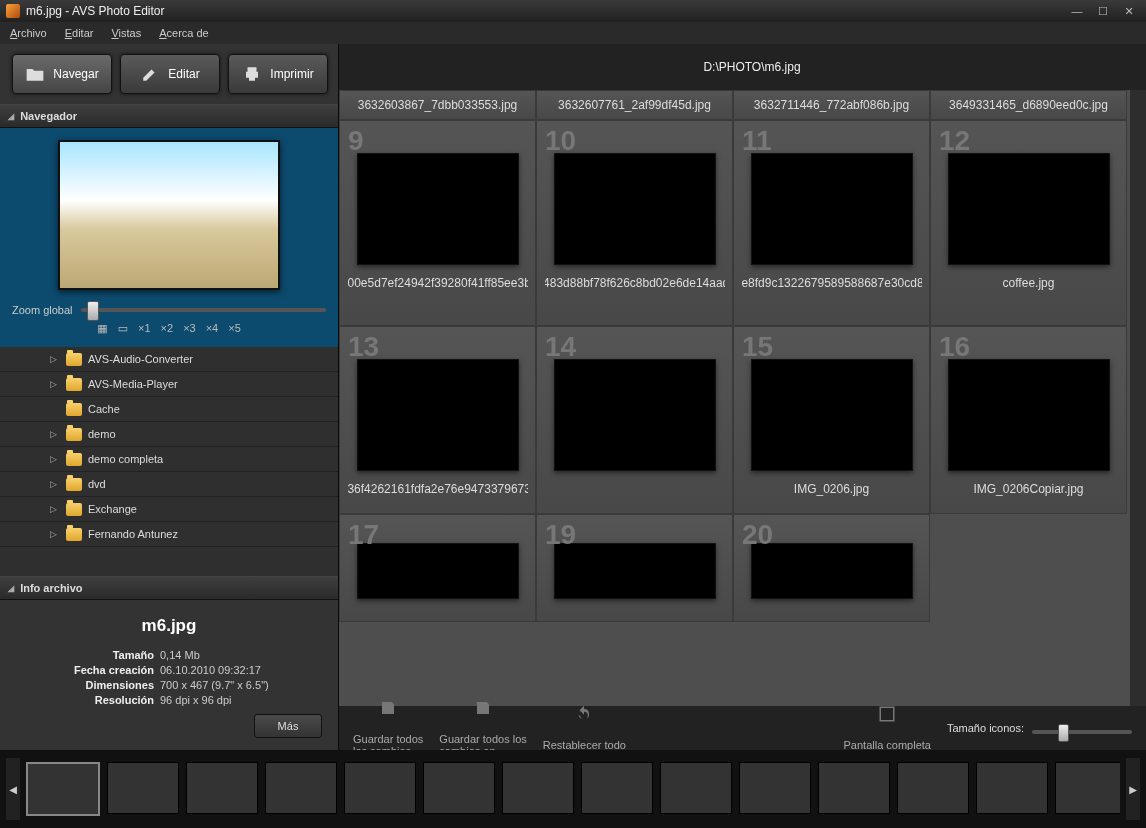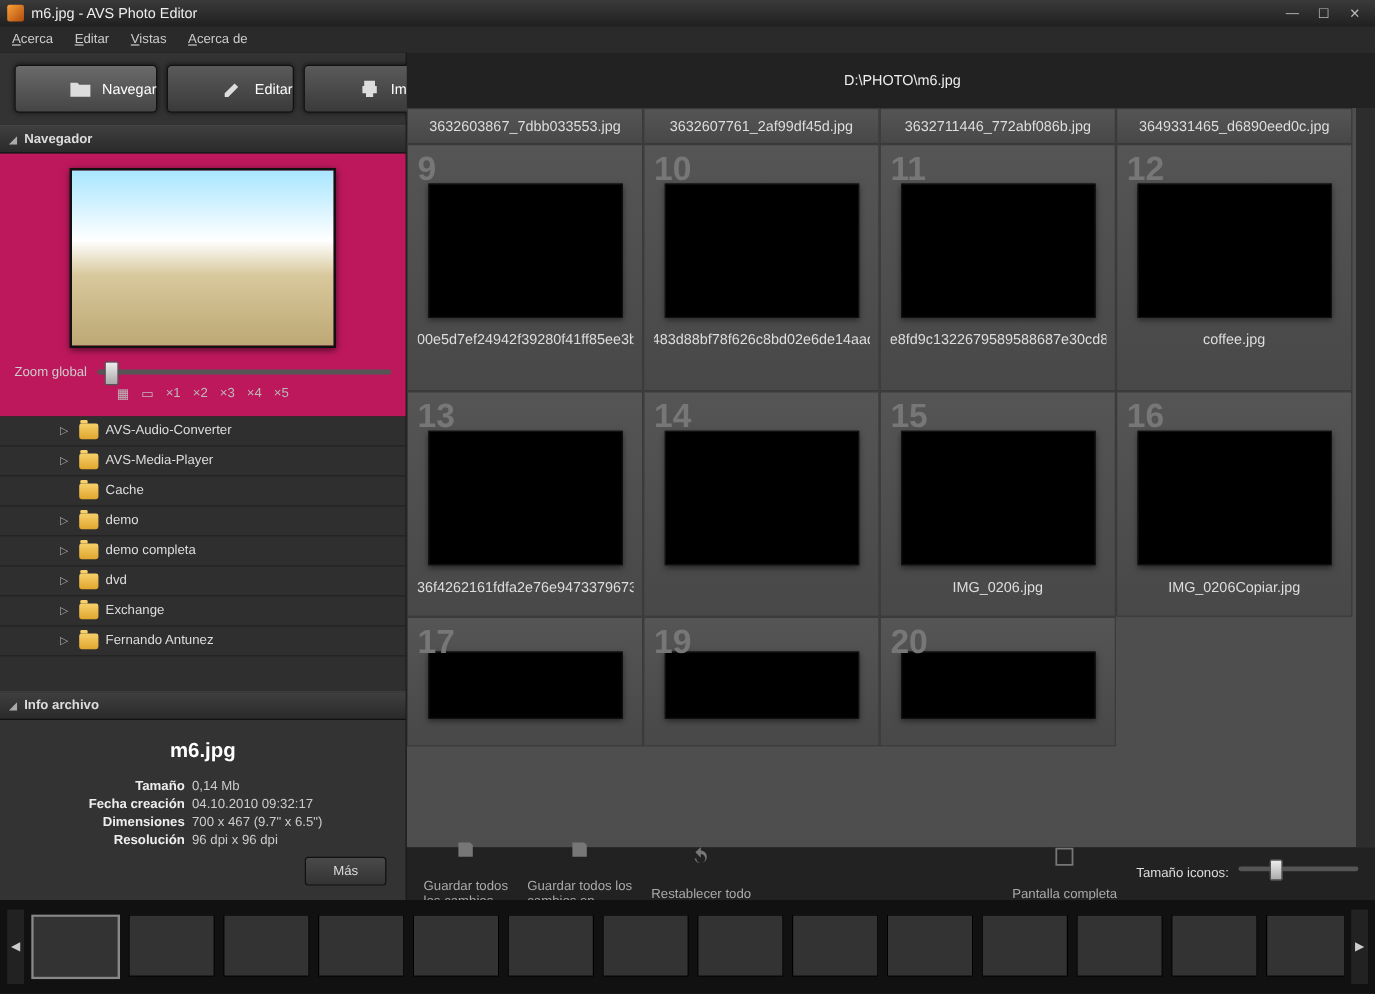--- a/index.html
+++ b/index.html
@@ -8,26 +8,26 @@
 .titlebar .appicon{width:14px;height:14px;margin-right:6px;background:linear-gradient(135deg,#f9a23a,#b24a0c);border-radius:2px;}
 .titlebar .title{flex:1;color:#eee;}
 .titlebar .winbtns{display:flex;gap:4px;}
 .winbtns .wb{width:22px;height:14px;display:flex;align-items:center;justify-content:center;color:#bbb;font-size:11px;cursor:pointer;}
 .menubar{height:22px;background:#2a2a2a;display:flex;align-items:center;gap:18px;padding:0 10px;color:#ccc;}
 .menubar span{cursor:pointer;text-decoration:underline;text-decoration-color:transparent;}
 .menubar span:first-letter{text-decoration:underline;}
 .body{flex:1;display:flex;min-height:0;}
 .sidebar{width:338px;background:#222;display:flex;flex-direction:column;border-right:1px solid #0a0a0a;}
 .modepanel{padding:10px 10px 10px 12px;display:flex;gap:8px;background:#333;}
-.modebtn{flex:initial;width:100px;height:38px;background:linear-gradient(to bottom,#5a5a5a,#3a3a3a);border:1px solid #111;border-radius:4px;display:flex;align-items:center;justify-content:center;gap:8px;color:#fff;cursor:pointer;font-size:12px;box-shadow:0 0 4px rgba(0,0,0,.6);padding-left:44px;}
+.modebtn{flex:initial;width:100px;height:38px;background:linear-gradient(to bottom,#5a5a5a,#3a3a3a);border:1px solid #111;border-radius:4px;display:flex;align-items:center;justify-content:center;gap:8px;color:#fff;cursor:pointer;font-size:12px;box-shadow:0 0 4px rgba(0,0,0,.6);}
 .modebtn.active{background:linear-gradient(to bottom,#6a6a6a,#454545);}
 .modebtn svg{width:20px;height:18px;fill:#ddd;}
 .panelhead{height:22px;background:linear-gradient(to bottom,#3f3f3f,#2a2a2a);display:flex;align-items:center;padding:0 8px;color:#ddd;font-weight:bold;font-size:11px;border-top:1px solid #444;border-bottom:1px solid #111;}
 .panelhead .tri{margin-right:6px;font-size:8px;color:#aaa;}
-.navigator{background:#be185d;padding:12px;text-align:center;}
+.navigator{background:#0c4a6e;padding:12px;text-align:center;}
 .navigator .previewwrap{display:flex;justify-content:center;}
 .navigator .preview{width:218px;height:146px;border:2px solid #111;box-shadow:0 2px 6px rgba(0,0,0,.6);}
 .zoomrow{margin-top:14px;display:flex;align-items:center;gap:8px;color:#ccc;}
 .zoomslider{flex:1;height:4px;background:#555;position:relative;border-radius:2px;}
 .zoomslider .thumb{width:10px;height:18px;background:linear-gradient(to bottom,#eee,#aaa);position:absolute;left:6px;top:-7px;border:1px solid #555;border-radius:2px;}
 .zoompresets{display:flex;gap:10px;justify-content:center;margin-top:6px;color:#bbb;}
 .zoompresets span{cursor:pointer;}
 .folders{flex:1;background:#2f2f2f;overflow:auto;}
 .treerow{height:24px;display:flex;align-items:center;gap:6px;padding-left:50px;color:#ddd;cursor:pointer;border-bottom:1px solid #222;}
 .treerow .exp{width:10px;color:#aaa;font-size:9px;}
@@ -52,21 +52,21 @@
 .row.head .cell .cap{height:28px;}
 .row.r1 .cell{height:204px;}
 .row.r2 .cell{height:186px;}
 .row.r3 .cell{height:106px;overflow:hidden;}
 .row.r3 .cell .thumb{margin-top:28px;height:90px;}
 .bottombar{height:44px;background:#222;display:flex;align-items:center;gap:16px;padding:0 14px;color:#aaa;font-size:11px;}
 .bb-item{display:flex;align-items:center;gap:16px;cursor:pointer;flex-direction:column;}
 .bb-item svg{width:20px;height:18px;fill:#777;}
 .bb-item .txt{line-height:12px;}
 .spacer{flex:1;}
-.iconsize{display:flex;align-items:flex-start;gap:8px;color:#ddd;}
+.iconsize{display:flex;align-items:flex-end;gap:8px;color:#ddd;}
 .iconsize .sl{width:100px;height:4px;background:#555;position:relative;border-radius:2px;}
 .iconsize .sl .th{width:9px;height:16px;background:linear-gradient(to bottom,#eee,#aaa);position:absolute;left:26px;top:-6px;border:1px solid #555;border-radius:2px;}
 .filmstrip{height:78px;background:#111;display:flex;align-items:center;padding:0 6px;gap:6px;}
 .filmstrip .navbtn{width:14px;height:62px;background:#222;display:flex;align-items:center;justify-content:center;color:#ccc;cursor:pointer;font-size:10px;}
 .filmstrip .strip{flex:1;display:flex;gap:7px;overflow:hidden;}
 .filmstrip .fthumb{width:70px;height:50px;background:#333;border:1px solid #000;flex:0 0 auto;}
 .filmstrip .fthumb.sel{border:2px solid #888;}
 .scrollcol{width:16px;background:#2d2d2d;}
 
 .sky{background:linear-gradient(to bottom,#a8e6ff 0%,#fff 40%,#d8c89c 60%,#bca874 100%);}
@@ -101,21 +101,21 @@
   <div class="titlebar">
     <div class="appicon"></div>
     <div class="title">m6.jpg  -  AVS Photo Editor</div>
     <div class="winbtns">
       <div class="wb">—</div>
       <div class="wb">☐</div>
       <div class="wb">✕</div>
     </div>
   </div>
   <div class="menubar">
-    <span>Acerca</span>
+    <span>Archivo</span>
     <span>Editar</span>
     <span>Vistas</span>
     <span>Acerca de</span>
   </div>
   <div class="body">
     <div class="sidebar">
       <div class="modepanel">
         <div class="modebtn active">
             <svg viewBox="0 0 24 20">
               <path d="M2 4h7l2 2h11v12H2z"></path>
@@ -206,21 +206,21 @@
           <span>Info archivo</span>
         </div>
       <div class="info">
         <div class="fname">m6.jpg</div>
         <div class="inforow">
             <div class="lab">Tamaño</div>
             <div class="val">0,14 Mb</div>
           </div>
         <div class="inforow">
             <div class="lab">Fecha creación</div>
-            <div class="val">04.10.2010  09:32:17</div>
+            <div class="val">06.10.2010  09:32:17</div>
           </div>
         <div class="inforow">
             <div class="lab">Dimensiones</div>
             <div class="val">700 x 467 (9.7" x 6.5")</div>
           </div>
         <div class="inforow">
             <div class="lab">Resolución</div>
             <div class="val">96 dpi x 96 dpi</div>
           </div>
         <div class="masrow"><div class="masbtn">Más</div></div>

